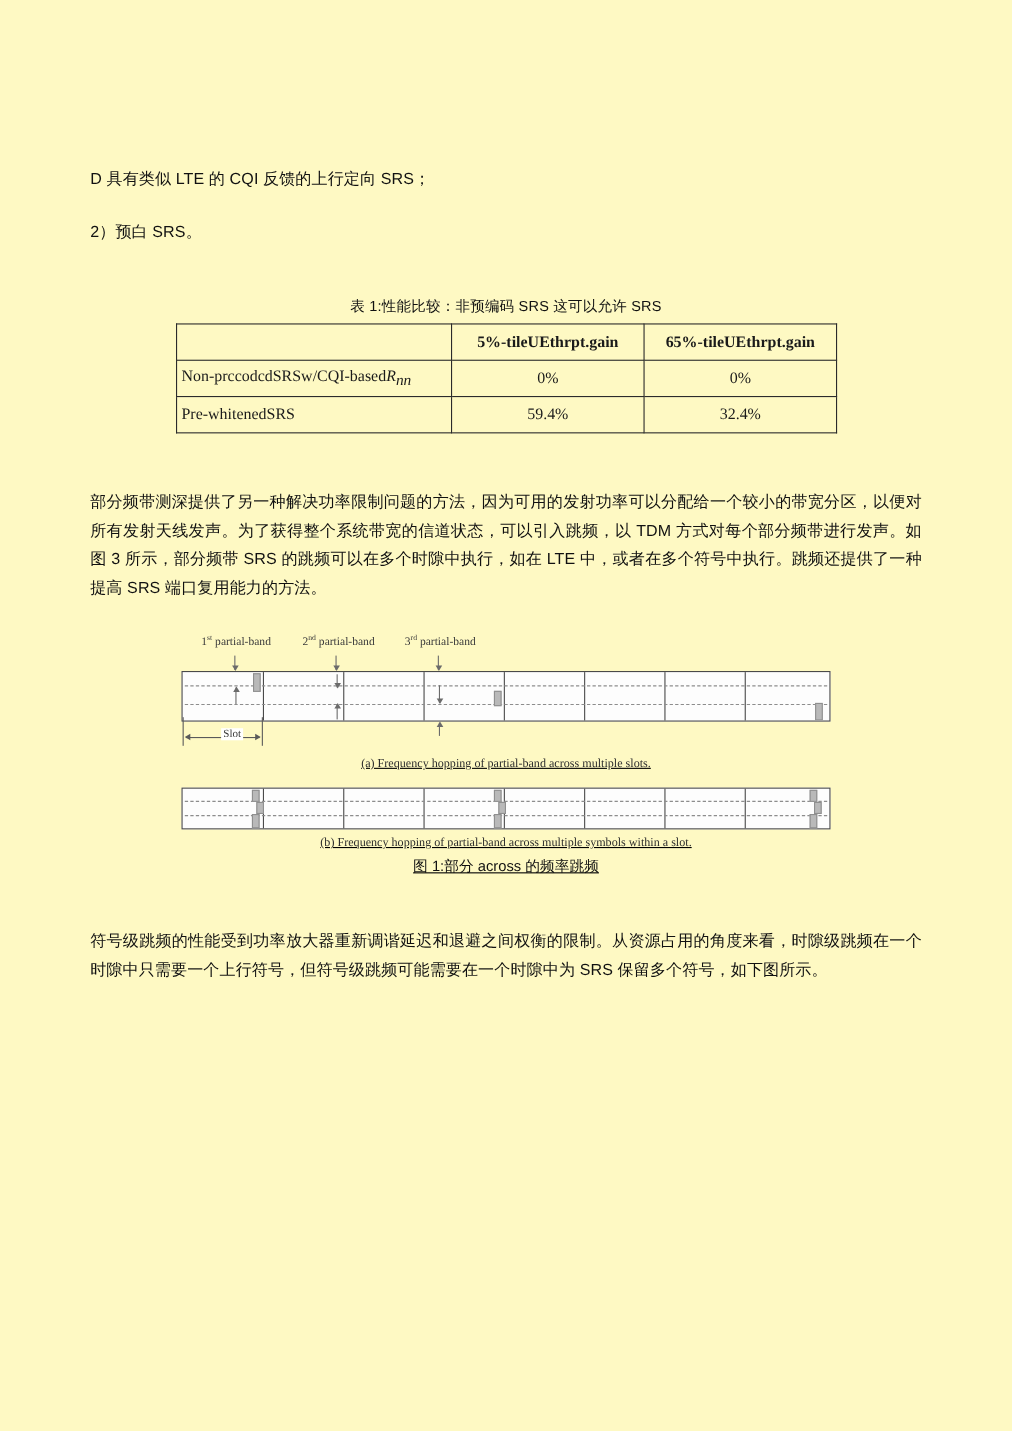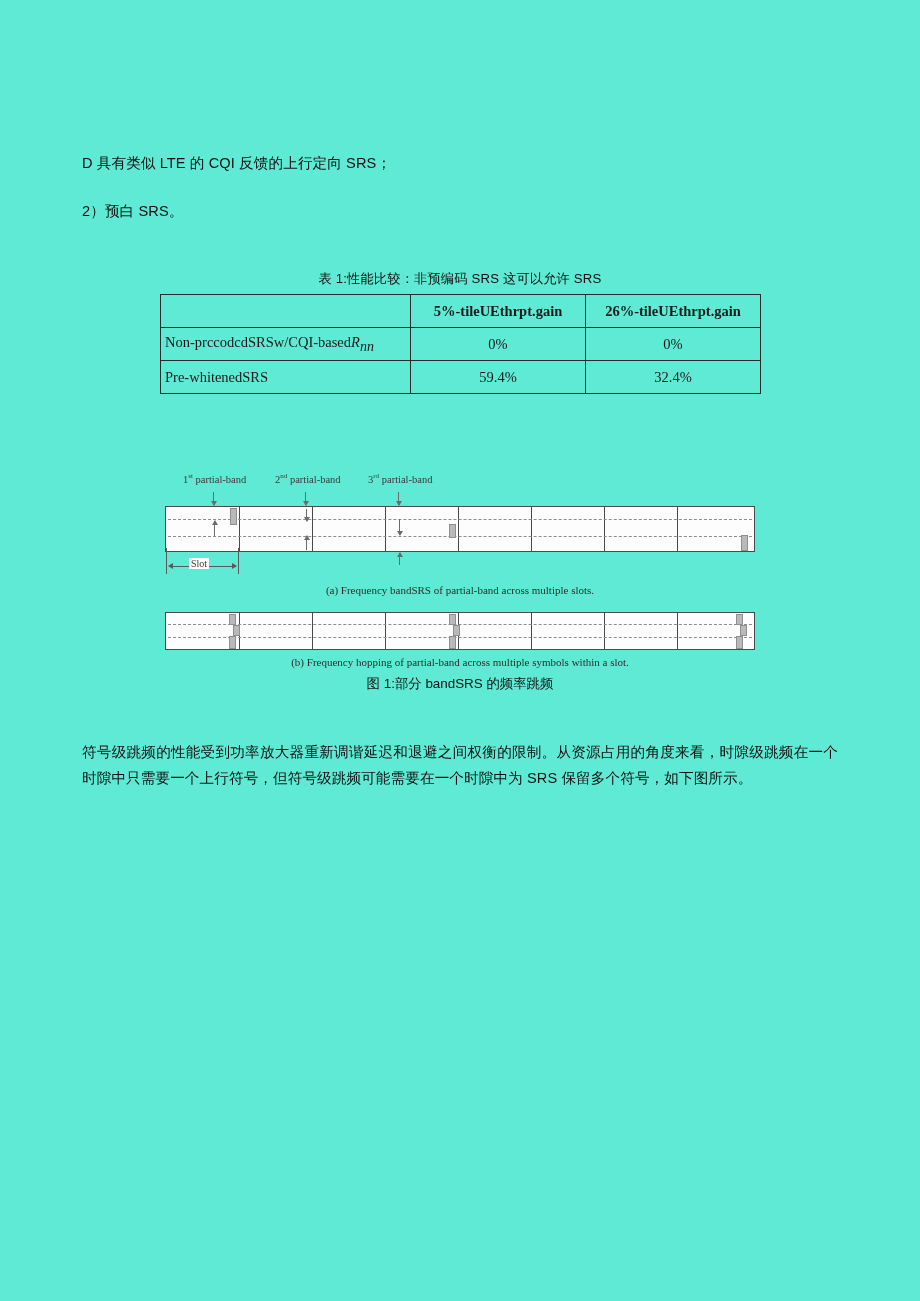--- a/index.html
+++ b/index.html
@@ -13,21 +13,21 @@
     font-family: "Liberation Sans", sans-serif;
     color: #000000;
     position: relative;
     overflow: hidden;
   }
   .page {
     position: absolute;
     left: 0; top: 0;
     width: 920px;
     height: 1301px;
-    background: #5eead4;
+    background: #fef9c3;
   }
   .content {
     position: absolute;
     left: 82px;
     top: 150px;
     width: 756px;
   }
 
   p.para {
     margin: 0 0 0 0;
@@ -85,20 +85,21 @@
   .col-v1 { width: 175px; }
   .col-v2 { width: 175px; }
   .sub { font-size: 14px; vertical-align: sub; font-style: italic; }
   .ital { font-style: italic; }
 
   
   .figure {
     margin: 0 auto;
     width: 590px;
     position: relative;
+    text-decoration: underline;
   }
   .fig-block { position: relative; }
 
   .band-labels {
     position: relative;
     height: 20px;
     font-family: "Liberation Serif", serif;
     font-size: 10.5px;
     color: #3a3a3a;
   }
@@ -250,21 +251,21 @@
       <table class="perf">
         <colgroup>
           <col class="col-label">
           <col class="col-v1">
           <col class="col-v2">
         </colgroup>
         <thead>
           <tr>
             <th></th>
             <th>5%-tileUEthrpt.gain</th>
-            <th>26%-tileUEthrpt.gain</th>
+            <th>65%-tileUEthrpt.gain</th>
           </tr>
         </thead>
         <tbody>
           <tr>
             <td class="rowlabel"><span>Non-prccodcdSRSw/CQI-based</span><span class="ital">R</span><span class="sub ital">nn</span></td>
             <td class="val">0%</td>
             <td class="val">0%</td>
           </tr>
           <tr>
             <td class="rowlabel"><span>Pre-whitenedSRS</span></td>
@@ -272,20 +273,21 @@
             <td class="val">32.4%</td>
           </tr>
         </tbody>
       </table>
     </div>
 
     <div class="gap-lg"></div>
 
     <div class="gap-sm"></div>
 
+    <p class="para">部分频带测深提供了另一种解决功率限制问题的方法，因为可用的发射功率可以分配给一个较小的带宽分区，以便对所有发射天线发声。为了获得整个系统带宽的信道状态，可以引入跳频，以 TDM 方式对每个部分频带进行发声。如图 3 所示，部分频带 SRS 的跳频可以在多个时隙中执行，如在 LTE 中，或者在多个符号中执行。跳频还提供了一种提高 SRS 端口复用能力的方法。</p>
 
     <div class="gap-lg"></div>
 
     <div class="figure">
 
       <div class="fig-block">
         <div class="band-labels">
           <div class="band-label" style="left:18px;"><span>1</span><sup>st</sup><span> partial-band</span></div>
           <div class="band-label" style="left:110px;"><span>2</span><sup>nd</sup><span> partial-band</span></div>
           <div class="band-label" style="left:203px;"><span>3</span><sup>rd</sup><span> partial-band</span></div>
@@ -317,24 +319,24 @@
           <div class="arrow-v down" style="left:140px;top:2px;height:12px;"></div>
           <div class="arrow-v up" style="left:140px;top:29px;height:14px;"></div>
           <div class="arrow-v down" style="left:233px;top:12px;height:16px;"></div>
           <div class="arrow-v up" style="left:233px;top:46px;height:12px;"></div>
         </div>
 
         <div class="slot-row">
           <div class="slot-tick" style="left:1px;"></div>
           <div class="slot-tick" style="left:73px;"></div>
           <div class="slot-arrow" style="left:4px;width:67px;"></div>
-          <div class="slot-text" style="left:24px;">Slot</div>
-        </div>
-
-        <div class="subcap">(a) Frequency bandSRS of partial-band across multiple slots.</div>
+          <div class="slot-text" style="left:36px;">Slot</div>
+        </div>
+
+        <div class="subcap">(a) Frequency hopping of partial-band across multiple slots.</div>
       </div>
 
       <div style="height:16px;"></div>
 
       <div class="fig-block">
         <div class="grid-strip small">
           <div class="vline" style="left:73px;"></div>
           <div class="vline" style="left:146px;"></div>
           <div class="vline" style="left:219px;"></div>
           <div class="vline" style="left:292px;"></div>
@@ -352,21 +354,21 @@
           <div class="blockmark" style="left:283px;top:1px;height:11px;"></div>
           <div class="blockmark" style="left:287px;top:12px;height:11px;"></div>
           <div class="blockmark" style="left:283px;top:23px;height:13px;"></div>
 
           <div class="blockmark" style="left:570px;top:1px;height:11px;"></div>
           <div class="blockmark" style="left:574px;top:12px;height:11px;"></div>
           <div class="blockmark" style="left:570px;top:23px;height:13px;"></div>
         </div>
 
         <div class="subcap">(b) Frequency hopping of partial-band across multiple symbols within a slot.</div>
-        <div class="figcap">图 1:部分 bandSRS 的频率跳频</div>
+        <div class="figcap">图 1:部分 across 的频率跳频</div>
       </div>
     </div>
 
     <div class="gap-md"></div>
 
     <div class="gap-sm"></div>
 
     <p class="para">符号级跳频的性能受到功率放大器重新调谐延迟和退避之间权衡的限制。从资源占用的角度来看，时隙级跳频在一个时隙中只需要一个上行符号，但符号级跳频可能需要在一个时隙中为 SRS 保留多个符号，如下图所示。</p>
 
   </div>

